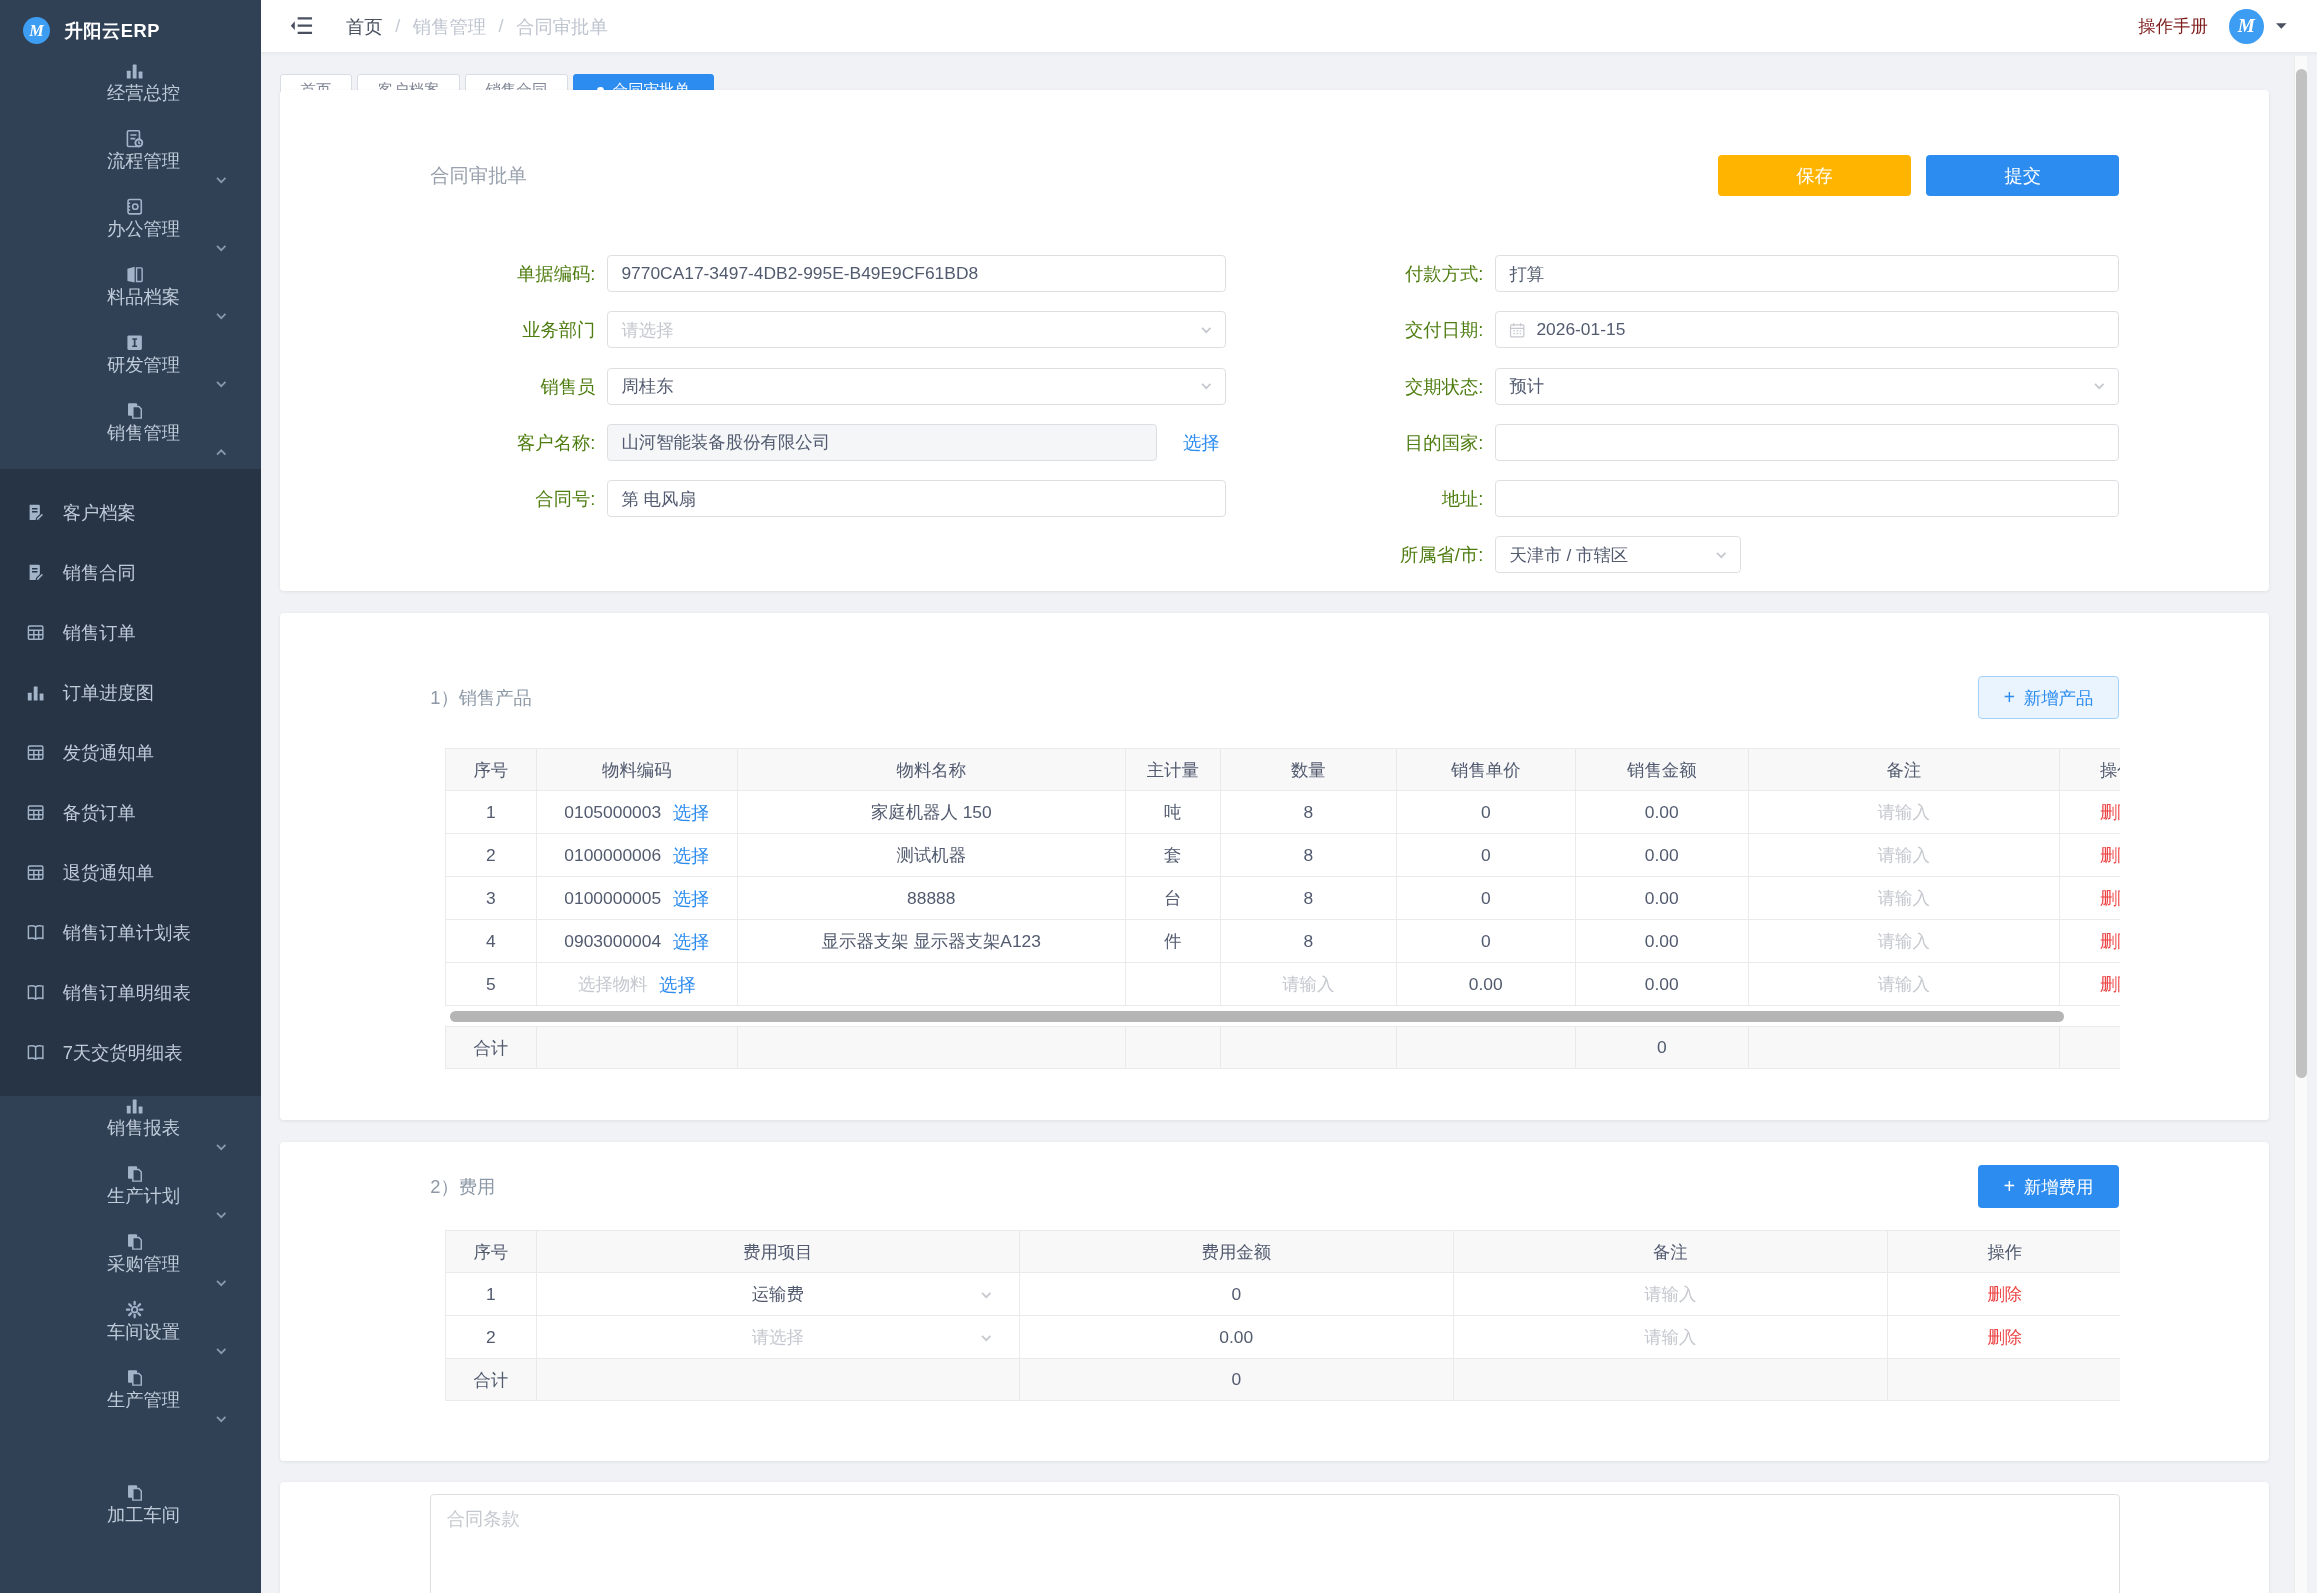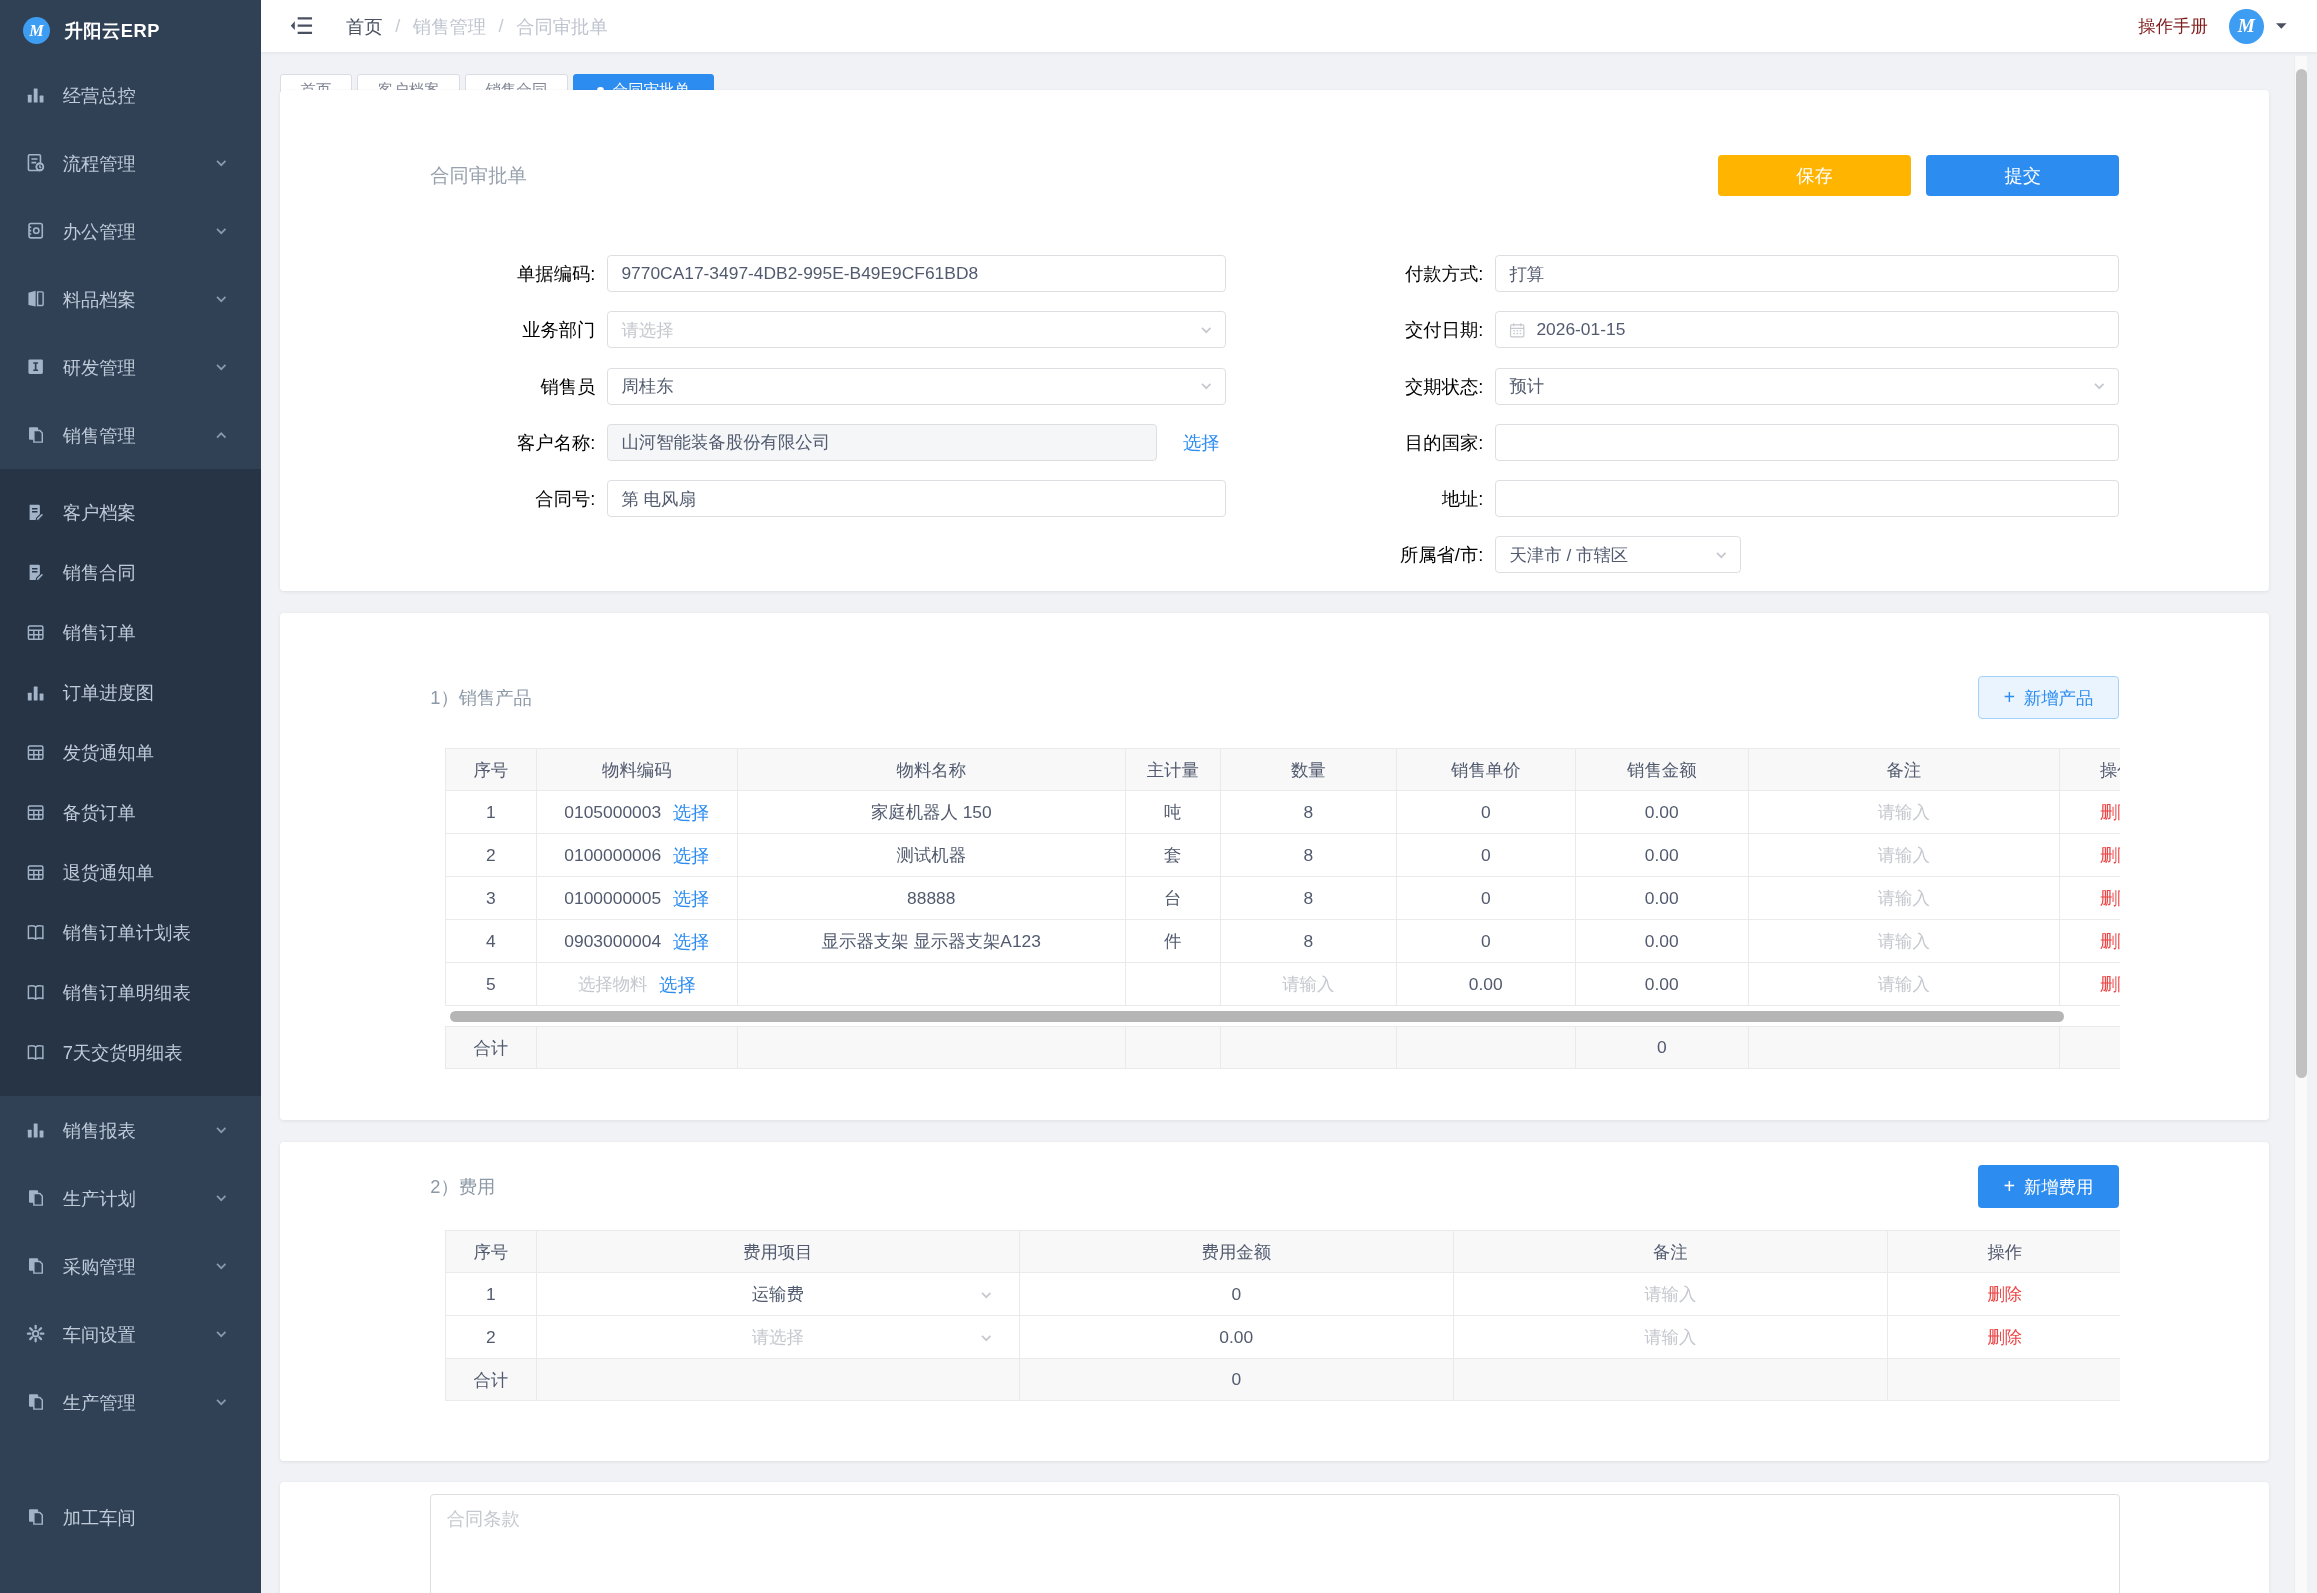--- a/index.html
+++ b/index.html
@@ -6,21 +6,21 @@
   html,body { width:2317px; height:1593px; overflow:hidden; }
   body { font-family:"Liberation Sans","DejaVu Sans",sans-serif; background:#f0f2f5; color:#515a6e; position:relative; }
 
   
   .sidebar { position:absolute; left:0; top:0; width:261px; height:1593px; background:#304156; overflow:hidden; z-index:10; }
   .logo-row { height:61px; display:flex; align-items:center; padding-left:23px; }
   .logo-circle { width:27px; height:27px; border-radius:50%; background:#3d9df2; color:#fff; display:flex; align-items:center; justify-content:center;
                  font-family:"Liberation Serif",serif; font-style:italic; font-weight:bold; font-size:16.4px; flex:0 0 27px; }
   .logo-text { color:#ffffff; font-size:18.3px; font-weight:bold; margin-left:14.5px; letter-spacing:0.5px; }
   .menu-item { display:flex; align-items:center; padding-left:26px; color:#bfcbd9; font-size:18.3px; cursor:pointer; }
-  .menu-item.top { height:68px; }
+  .menu-item.top { height:68px;flex-direction:column; }
   .menu-item.sub { height:60px; }
   .submenu-block { background:#263445; padding:13.5px 0; }
   .menu-icon { width:19.3px; height:19.3px; margin-right:17.4px; color:#a3b4c9; flex:0 0 19.3px; }
   .menu-icon svg { width:19.3px; height:19.3px; display:block; }
   .menu-label { white-space:nowrap; }
   .menu-chevron { margin-left:auto; margin-right:33px; color:#8a99ad; }
   .menu-chevron svg { width:14.5px; height:14.5px; display:block; }
   .menu-chevron.up svg { transform:rotate(180deg); }
 
   
@@ -62,21 +62,21 @@
   .btn { height:41px; width:193px; border:none; border-radius:3.9px; font-size:18.3px; color:#fff; display:flex; align-items:center; justify-content:center; cursor:pointer; font-family:inherit; }
   .btn-save { background:#ffb400; }
   .btn-submit { background:#2d8cf0; margin-left:15.4px; }
 
   
   .form { position:relative; margin-top:59px; height:348px; }
   .form-col { position:absolute; top:0; }
   .form-col.left { left:0; width:796px; }
   .form-col.right { left:888px; width:801px; }
   .form-row { display:flex; align-items:center; height:37px; margin-bottom:19.3px; }
-  .f-label { width:165px; margin-right:11.6px; text-align:right; font-size:18.3px; color:#000000; white-space:nowrap; flex:0 0 165px; }
+  .f-label { width:165px; margin-right:11.6px; text-align:right; font-size:18.3px; color:#4d7c0f; white-space:nowrap; flex:0 0 165px; }
   .input { height:37px; border:1px solid #dcdee2; border-radius:3.9px; background:#fff; display:flex; align-items:center;
            padding:0 13.5px; font-size:17.4px; color:#515a6e; flex:1; position:relative; min-width:0; cursor:text; }
   .input.select { cursor:pointer; padding-right:37px; }
   .input.disabled { background:#f4f6f8; cursor:default; }
   .input.narrow { flex:0 0 246px; }
   .input.cust { flex:0 0 550px; }
   .input .val { white-space:nowrap; overflow:hidden; }
   .ph { color:#c5c8ce; }
   .input .chev { position:absolute; right:11.6px; top:10.6px; width:14.5px; height:14.5px; color:#c5c8ce; }
   .input .chev svg { width:14.5px; height:14.5px; display:block; }

